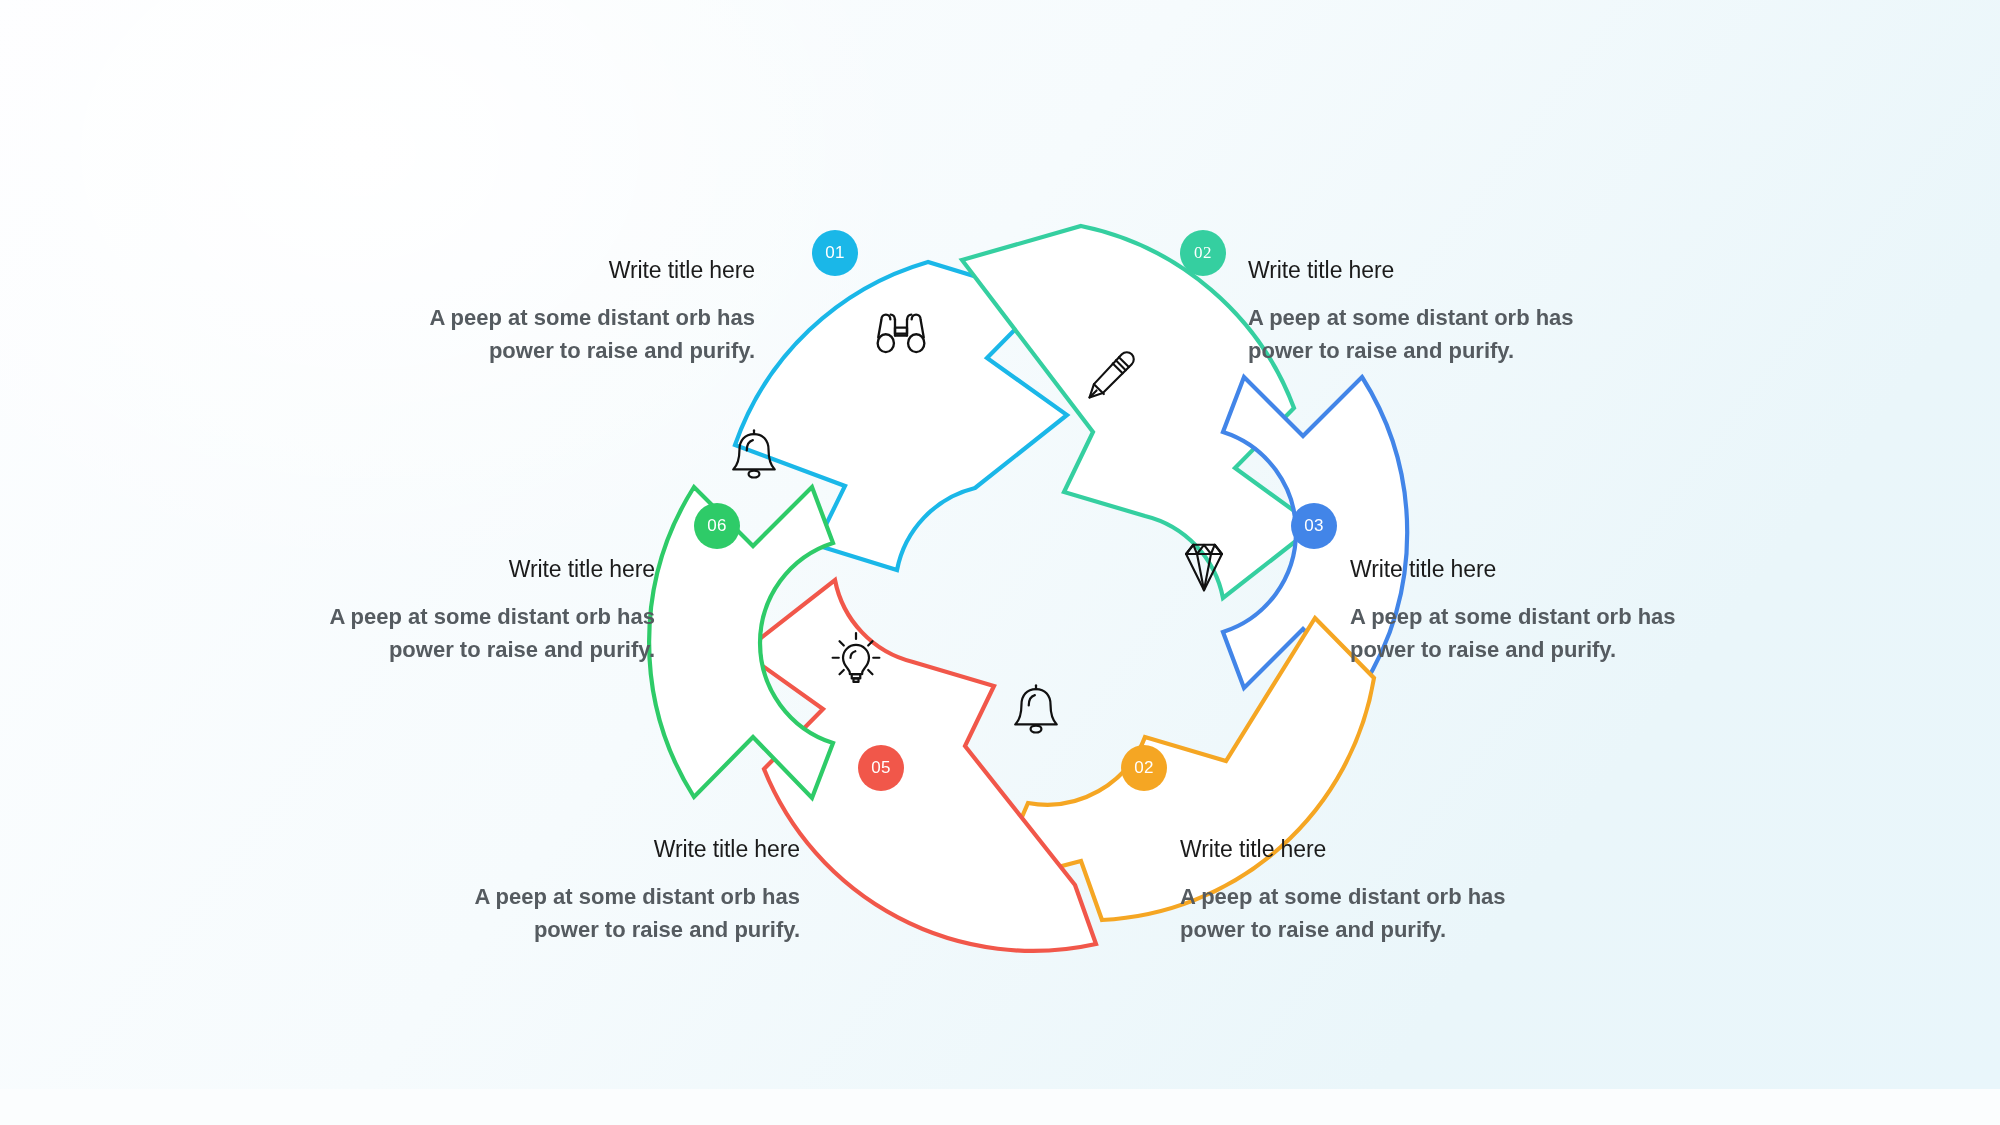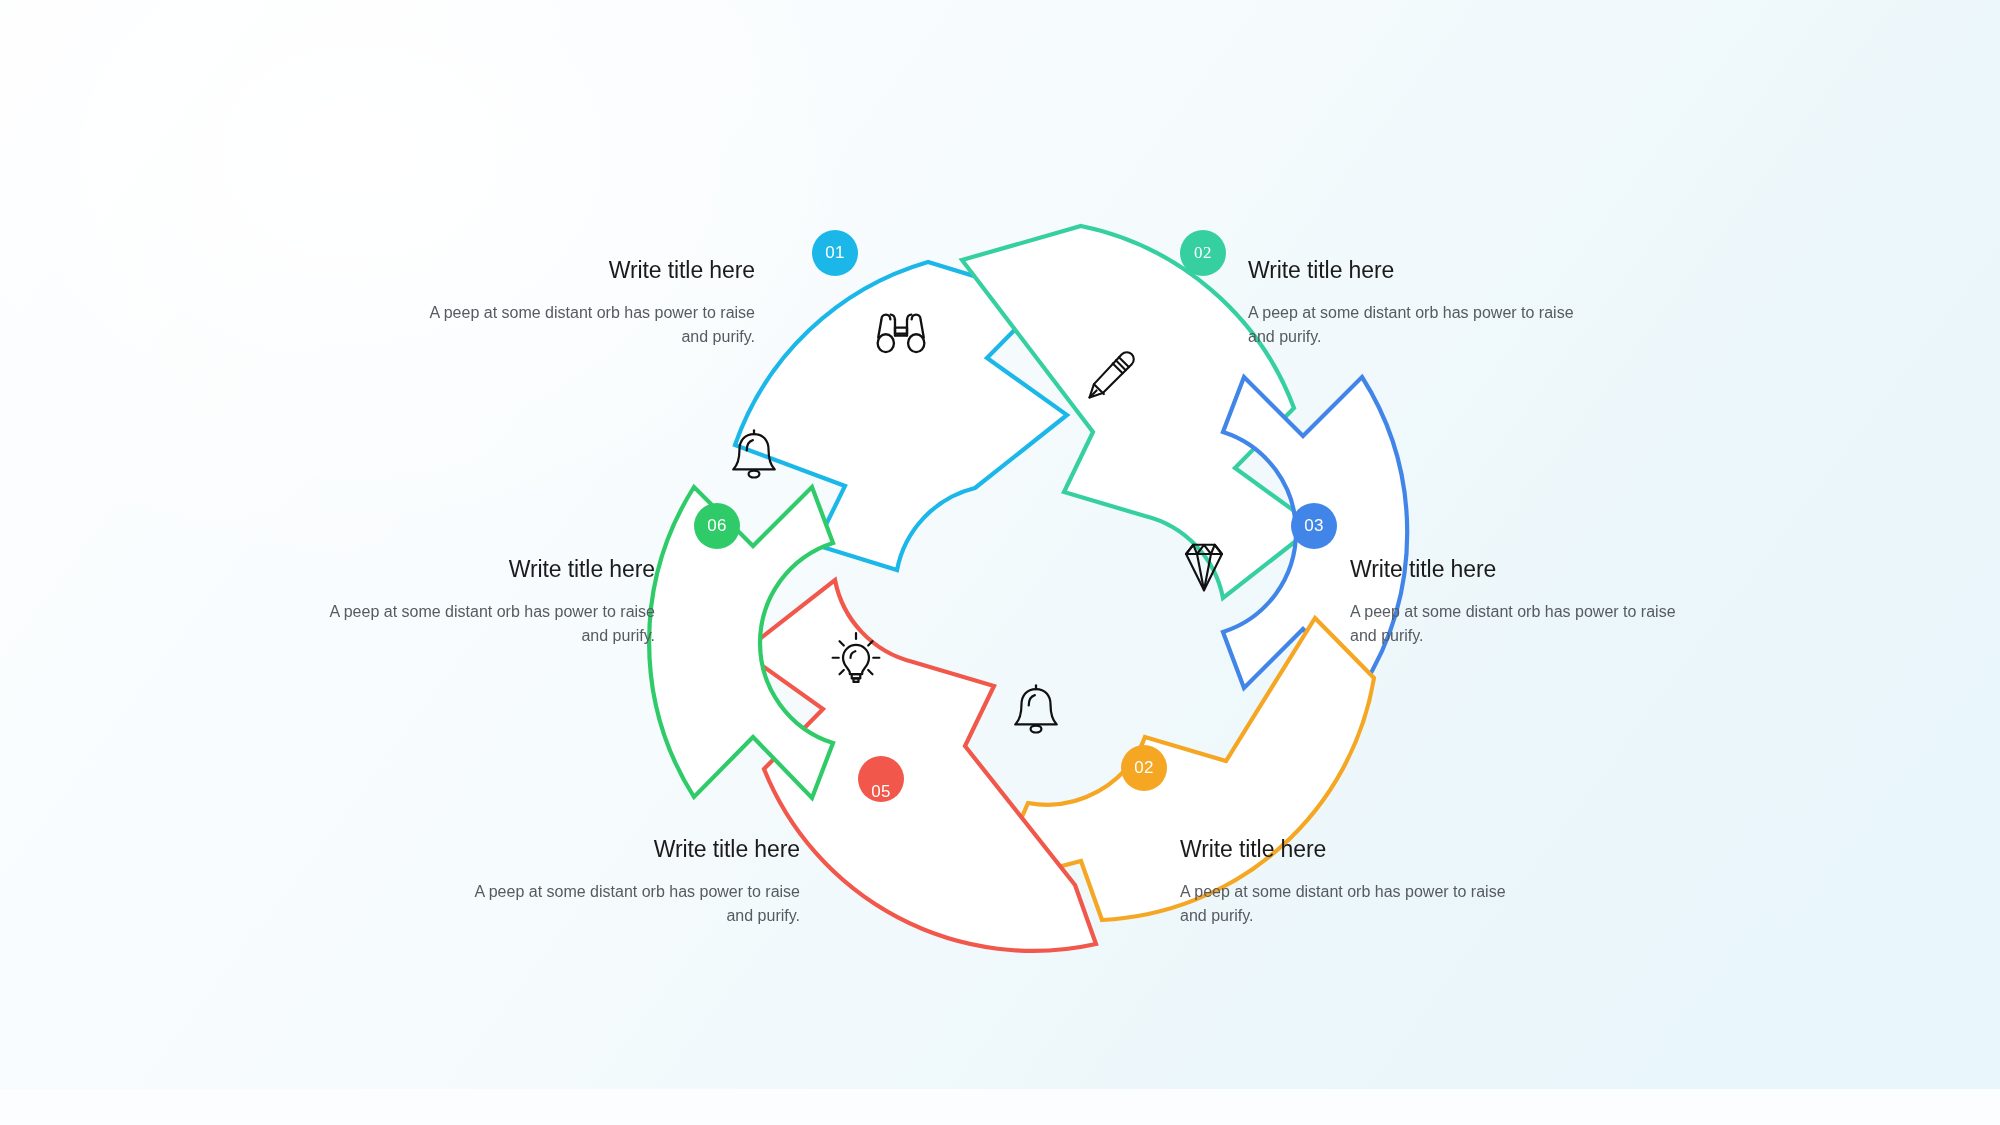--- a/index.html
+++ b/index.html
@@ -68,22 +68,22 @@
   }
   .txt .t-title {
     font-size: 23px;
     font-weight: 400;
     color: #1b1b1b;
     line-height: 1.25;
     margin-bottom: 16px;
     letter-spacing: -.1px;
   }
   .txt .t-body {
-    font-size: 16px;
-    font-weight: 400;
+    font-size: 22px;
+    font-weight: 700;
     color: #555b60;
     line-height: 1.5;
   }
   .txt.right { text-align: left; }
   .txt.left  { text-align: right; }
 </style>
 </head>
 <body>
 
 <div id="slide" style="background: radial-gradient(900px 700px at 18% 14%, rgb(255, 255, 255) 0%, rgba(255, 255, 255, 0) 62%), linear-gradient(127deg, rgb(253, 254, 255) 0%, rgb(246, 251, 253) 42%, rgb(234, 246, 250) 78%, rgb(233, 246, 251) 100%);">
@@ -166,21 +166,21 @@
     </div>
     <div class="badge" style="left: 505px; top: -10px; background: rgb(53, 207, 160); font-family: Liberation Serif, serif;">
       <span>02</span>
     </div>
     <div class="badge" style="left: 616px; top: 263px; background: rgb(66, 133, 232); text-align: right;">
       <span>03</span>
     </div>
     <div class="badge" style="left: 446px; top: 505px; background: rgb(245, 166, 35);">
       <span>02</span>
     </div>
-    <div class="badge" style="left: 183px; top: 516px; background: rgb(241, 87, 74); align-items: flex-end;">
+    <div class="badge" style="left: 183px; top: 505px; background: rgb(241, 87, 74);">
       <span>05</span>
     </div>
     <div class="badge" style="left: 19px; top: 263px; background: rgb(46, 203, 104); text-align: right;">
       <span>06</span>
     </div>
 
     <div class="seg-icon" style="left:195px; top:62px;">
       <svg viewBox="0 0 64 64" fill="none" stroke="#111" stroke-width="2.4" stroke-linecap="round" stroke-linejoin="round">
         <path d="M21 18c0-3.1-2.2-5-4.6-5S11.8 14.9 11.8 18L8.5 36.5"></path>
         <path d="M25.6 18c0-3.1-2-5-4.3-5"></path>

